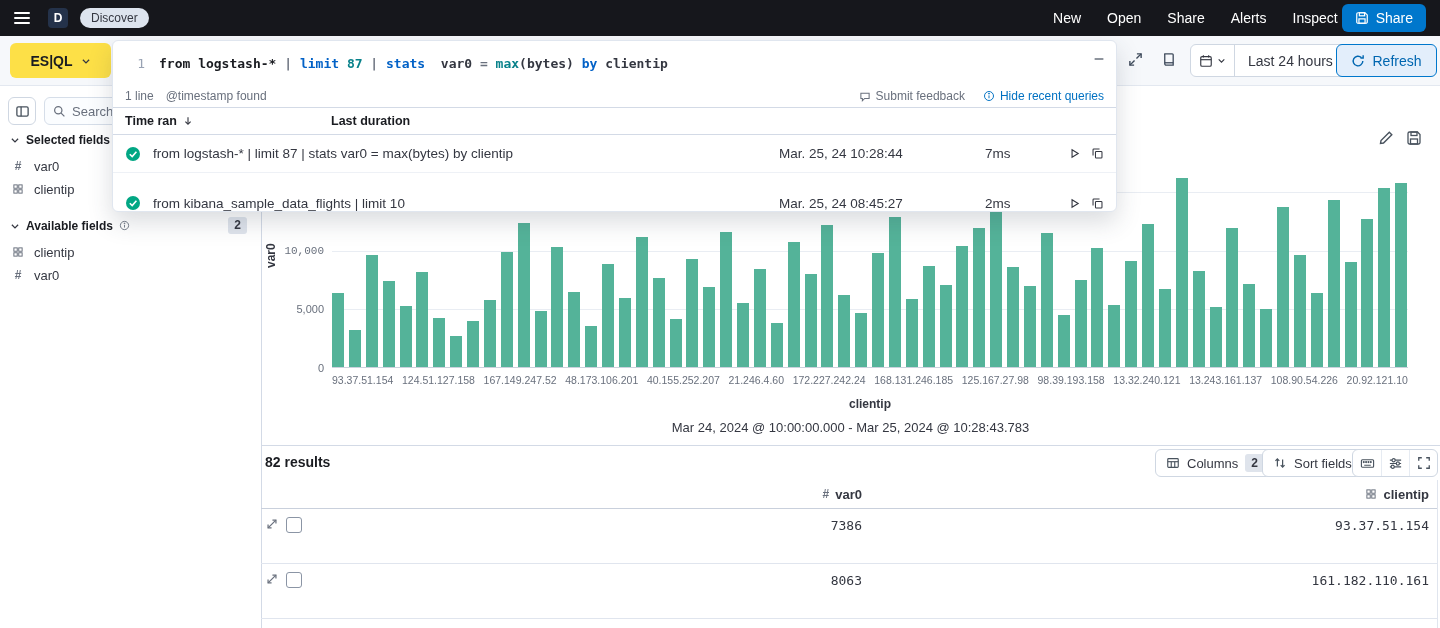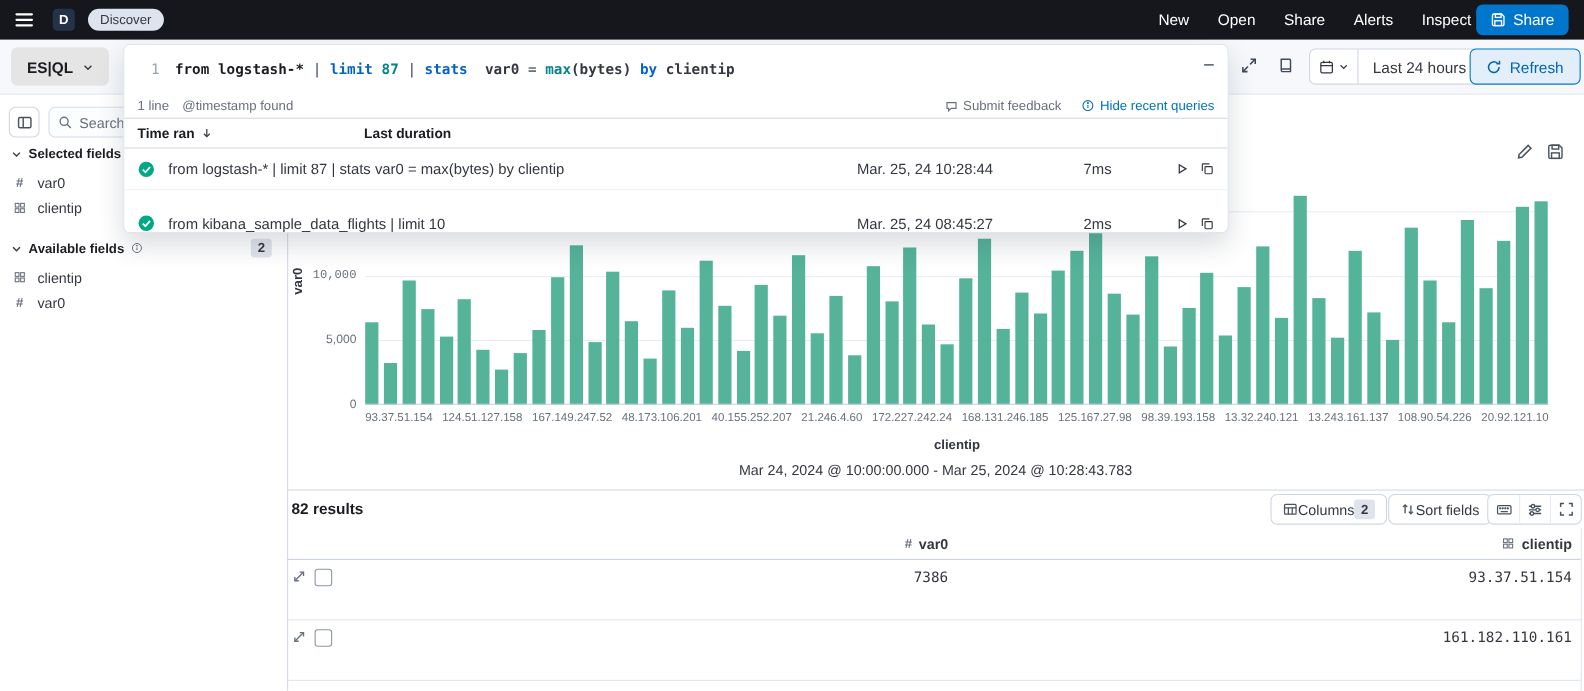--- a/index.html
+++ b/index.html
@@ -11,21 +11,21 @@
   .hamburger{width:18px;height:18px;display:flex;flex-direction:column;justify-content:center;gap:3px;cursor:pointer;margin-right:16px;}
   .hamburger div{width:16px;height:2px;background:#fff;border-radius:1px;}
   .logo{width:20px;height:20px;border-radius:4px;background:#24324a;color:#fff;font-size:12px;font-weight:700;display:flex;align-items:center;justify-content:center;margin-right:12px;}
   .breadcrumb-pill{background:#dde4ee;color:#343741;font-size:12px;padding:3px 11px;border-radius:10px;font-weight:500;cursor:pointer;}
   .header-right{margin-left:auto;display:flex;align-items:center;gap:26px;}
   .nav-link{color:#fff;font-size:14px;cursor:pointer;}
   .save-btn{background:#0077cc;color:#fff;font-size:14px;font-weight:500;height:28px;padding:0 13px;border-radius:6px;border:none;display:flex;align-items:center;gap:7px;cursor:pointer;margin-left:4px;}
 
   
   .query-row{position:absolute;left:0;top:36px;width:100%;height:50px;background:#f6f8fb;border-bottom:1px solid #e3e8f0;}
-  .esql-btn{position:absolute;left:10px;top:43px;width:89px;height:35px;background:#e5e5e5;border:none;border-radius:6px;font-size:14px;font-weight:600;color:#1a1c21;display:flex;align-items:center;justify-content:center;gap:8px;cursor:pointer;}
+  .esql-btn{position:absolute;left:10px;top:43px;width:101px;height:35px;background:#fde047;border:none;border-radius:6px;font-size:14px;font-weight:600;color:#1a1c21;display:flex;align-items:center;justify-content:center;gap:8px;cursor:pointer;}
   .qr-iconbtn{position:absolute;top:45px;width:28px;height:28px;display:flex;align-items:center;justify-content:center;color:#3f4b5c;cursor:pointer;border-radius:6px;background:transparent;border:none;}
   .datepicker{position:absolute;left:1190px;top:44px;height:33px;background:#fff;border:1px solid #cfd7e2;border-radius:6px;display:flex;align-items:center;}
   .datepicker .cal{width:44px;height:100%;display:flex;align-items:center;justify-content:center;gap:4px;border-right:1px solid #cfd7e2;cursor:pointer;color:#343741;}
   .datepicker .range{padding:0 13px;font-size:14px;color:#343741;cursor:pointer;white-space:nowrap;}
   .refresh-btn{position:absolute;left:1336px;top:44px;width:101px;height:33px;background:#e3eefb;border:1px solid #0077cc;border-radius:6px;color:#0066b0;font-size:14px;font-weight:500;display:flex;align-items:center;justify-content:center;gap:7px;cursor:pointer;}
 
   
   .editor-wrap{position:absolute;left:112px;top:40px;width:1005px;background:#fff;z-index:30;border:1px solid #e0e6ef;border-radius:6px;box-shadow:0 10px 24px rgba(50,60,80,0.18);overflow:hidden;}
   .editor-line{height:44px;display:flex;align-items:center;padding:0 12px;position:relative;}
   .line-no{width:20px;text-align:right;color:#98a2b3;font:13px "DejaVu Sans Mono", monospace;margin-right:14px;}
@@ -83,21 +83,21 @@
   .bar{width:12px;background:#54b399;}
   .yticks{position:absolute;left:278px;top:145px;width:46px;height:223px;}
   .ytick{position:absolute;right:0;font-size:11px;color:#69707d;transform:translateY(-50%);}
   .xticks{position:absolute;left:332px;top:374px;width:1076px;display:flex;justify-content:space-between;font-size:10.5px;color:#69707d;}
   .x-axis-title{position:absolute;left:332px;top:397px;width:1076px;text-align:center;font-size:12px;font-weight:600;color:#343741;}
   .chart-caption{position:absolute;left:261px;top:420px;width:1179px;text-align:center;font-size:13px;color:#343741;}
   .section-divider{position:absolute;left:261px;top:445px;width:1179px;height:1px;background:#d3dae6;}
 
   
   .results-count{position:absolute;left:265px;top:454px;font-size:14px;font-weight:700;color:#1a1c21;}
-  .ctl-btn{position:absolute;top:449px;height:28px;border:1px solid #cfd7e2;border-radius:6px;background:#fff;display:flex;align-items:center;gap:0;padding:0 10px;font-size:13px;color:#343741;cursor:pointer;}
+  .ctl-btn{position:absolute;top:449px;height:28px;border:1px solid #cfd7e2;border-radius:6px;background:#fff;display:flex;align-items:center;gap:7px;padding:0 10px;font-size:13px;color:#343741;cursor:pointer;}
   .ctl-badge{background:#dfe4ec;border-radius:3px;padding:0 6px;font-size:12px;font-weight:600;height:18px;line-height:18px;}
   .grid-controls{position:absolute;left:1352px;top:449px;height:28px;border:1px solid #cfd7e2;border-radius:6px;display:flex;background:#fff;overflow:hidden;}
   .gc{width:28px;display:flex;align-items:center;justify-content:center;border-left:1px solid #e6ebf2;cursor:pointer;color:#49535e;}
   .gc:first-child{border-left:none;}
   .thead{position:absolute;left:261px;top:480px;width:1176px;height:29px;border-bottom:1px solid #c9d0dc;display:flex;font-size:13px;font-weight:700;color:#343741;align-items:center;}
   .th-controls{width:55px;}
   .th-var0{width:554px;display:flex;justify-content:flex-end;align-items:center;gap:6px;padding-right:8px;}
   .th-clientip{flex:1;display:flex;justify-content:flex-end;align-items:center;gap:6px;padding-right:8px;}
   .th-ic{color:#69707d;display:flex;align-items:center;font-weight:600;font-size:12px;}
   .tbody{position:absolute;left:261px;top:509px;width:1176px;}
@@ -474,20 +474,21 @@
         <div class="td-controls">
           <span class="row-expand">
             <svg width="14" height="14" viewBox="0 0 16 16" fill="none" stroke="currentColor" stroke-width="1.4">
               <line x1="3.5" y1="12.5" x2="12.5" y2="3.5"></line>
               <polyline points="8.5,3.5 12.5,3.5 12.5,7.5"></polyline>
               <polyline points="7.5,12.5 3.5,12.5 3.5,8.5"></polyline>
             </svg>
           </span>
           <span class="checkbox"></span>
         </div>
+        <div class="td-var0">8063</div>
         <div class="td-clientip">161.182.110.161</div>
       </div>
     </div>
   <div class="grid-right-edge"></div>
 
   <div class="editor-wrap">
     <div class="editor-line">
       <span class="line-no">1</span>
       <span class="code"><span class="tok-cmd">from </span><span class="tok-src">logstash-*</span><span class="tok-pipe"> | </span><span class="tok-kw">limit </span><span class="tok-num">87</span><span class="tok-pipe"> | </span><span class="tok-kw">stats </span><span class="tok-id"> var0 </span><span class="tok-op">= </span><span class="tok-fn">max</span><span class="tok-paren">(</span><span class="tok-id">bytes</span><span class="tok-paren">)</span><span class="tok-kw"> by </span><span class="tok-id">clientip</span></span>
       <span class="editor-min">

